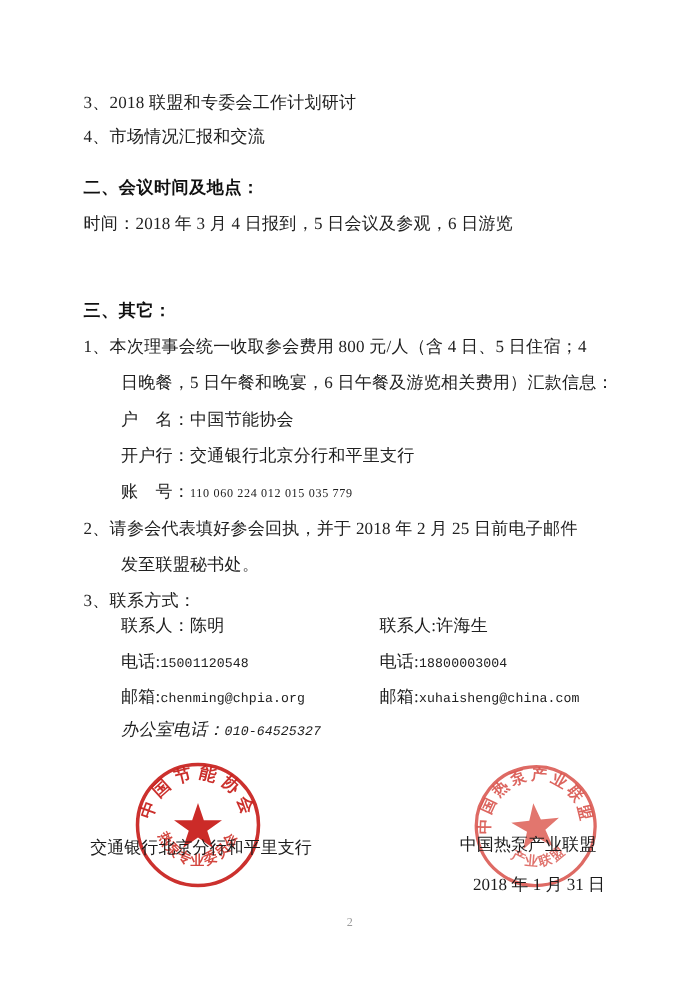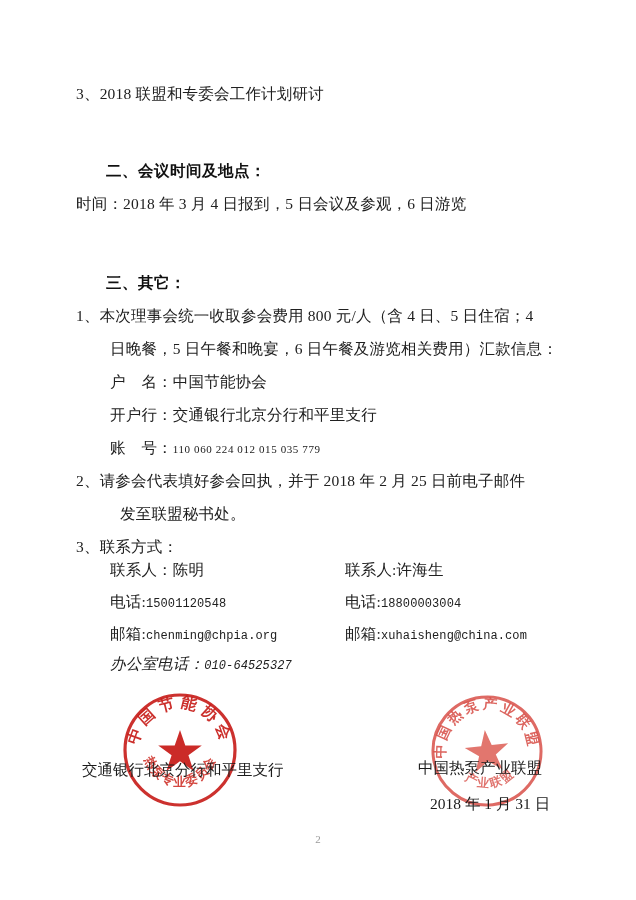--- a/index.html
+++ b/index.html
@@ -31,21 +31,20 @@
     font-size: 15.5px;
     line-height: 1;
     letter-spacing: 0.2px;
     color: #202020;
   }
   .heading {
     font-weight: bold;
     font-size: 15.5px;
     letter-spacing: 0.5px;
     color: #101010;
-    margin-left: 30px;
   }
   .indent-num { left: 76px; }
   .indent-sub { left: 110px; }
 
   .mono {
     font-family: "Liberation Mono", "DejaVu Sans Mono", monospace;
     font-size: 12px;
     letter-spacing: 0.1px;
   }
   .acctnum {
@@ -88,41 +87,42 @@
     color: #9a9a9a;
     font-family: "Liberation Serif", serif;
   }
 </style>
 </head>
 <body>
 
 <div class="page">
 
   <div class="line indent-num" style="top:86px;">3、2018 联盟和专委会工作计划研讨</div>
+  <div class="line indent-num" style="top:117px;">4、市场情况汇报和交流</div>
 
   <div class="line heading" style="left:76px; top:163px;">二、会议时间及地点：</div>
   <div class="line" style="left:76px; top:196px;">时间：2018 年 3 月 4 日报到，5 日会议及参观，6 日游览</div>
 
   <div class="line heading" style="left:76px; top:275px;">三、其它：</div>
 
   <div class="line indent-num" style="top:308px;">1、本次理事会统一收取参会费用 800 元/人（含 4 日、5 日住宿；4</div>
   <div class="line indent-sub" style="top:341px;">日晚餐，5 日午餐和晚宴，6 日午餐及游览相关费用）汇款信息：</div>
 
   <div class="line indent-sub" style="top:374px;">
     <span class="label-cn">户　名：</span><span>中国节能协会</span>
   </div>
   <div class="line indent-sub" style="top:407px;">
     <span class="label-cn">开户行：</span><span>交通银行北京分行和平里支行</span>
   </div>
   <div class="line indent-sub" style="top:440px;">
     <span class="label-cn">账　号：</span><span class="acctnum">110 060 224 012 015 035 779</span>
   </div>
 
   <div class="line indent-num" style="top:473px;">2、请参会代表填好参会回执，并于 2018 年 2 月 25 日前电子邮件</div>
-  <div class="line indent-sub" style="top:506px;margin-left:10px;">发至联盟秘书处。</div>
+  <div class="line indent-sub" style="top:506px;">发至联盟秘书处。</div>
   <div class="line indent-num" style="top:539px;">3、联系方式：</div>
 
   <div class="line col-left" style="top:562px;">
     <span class="label-cn">联系人：</span><span>陈明</span>
   </div>
   <div class="line col-left" style="top:594px;">
     <span class="label-cn">电话:</span><span class="mono">15001120548</span>
   </div>
   <div class="line col-left" style="top:626px;">
     <span class="label-cn">邮箱:</span><span class="mono">chenming@chpia.org</span>

